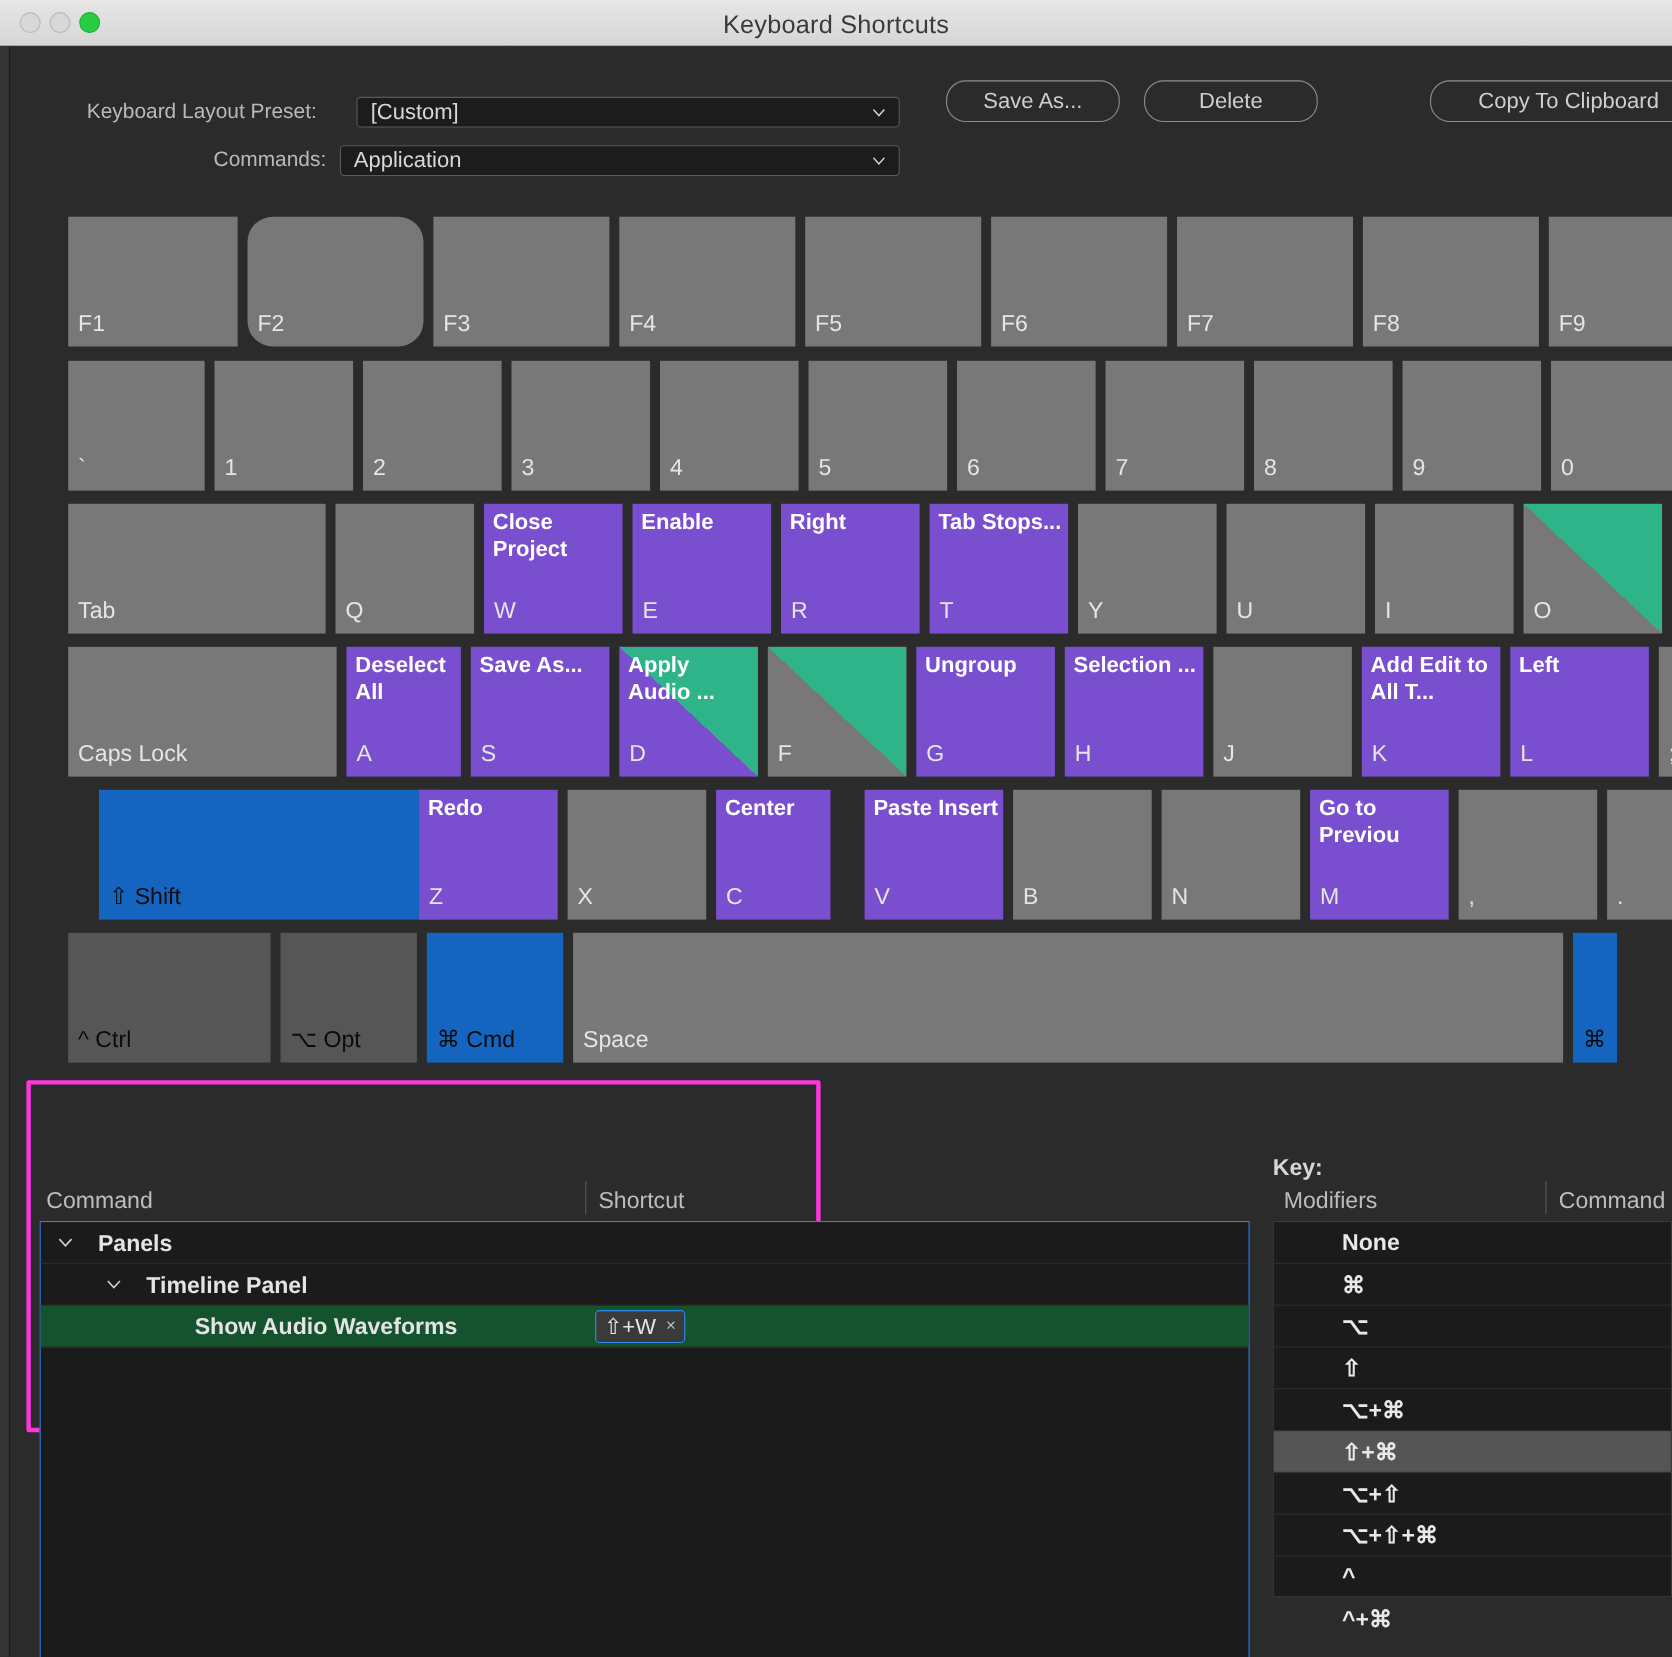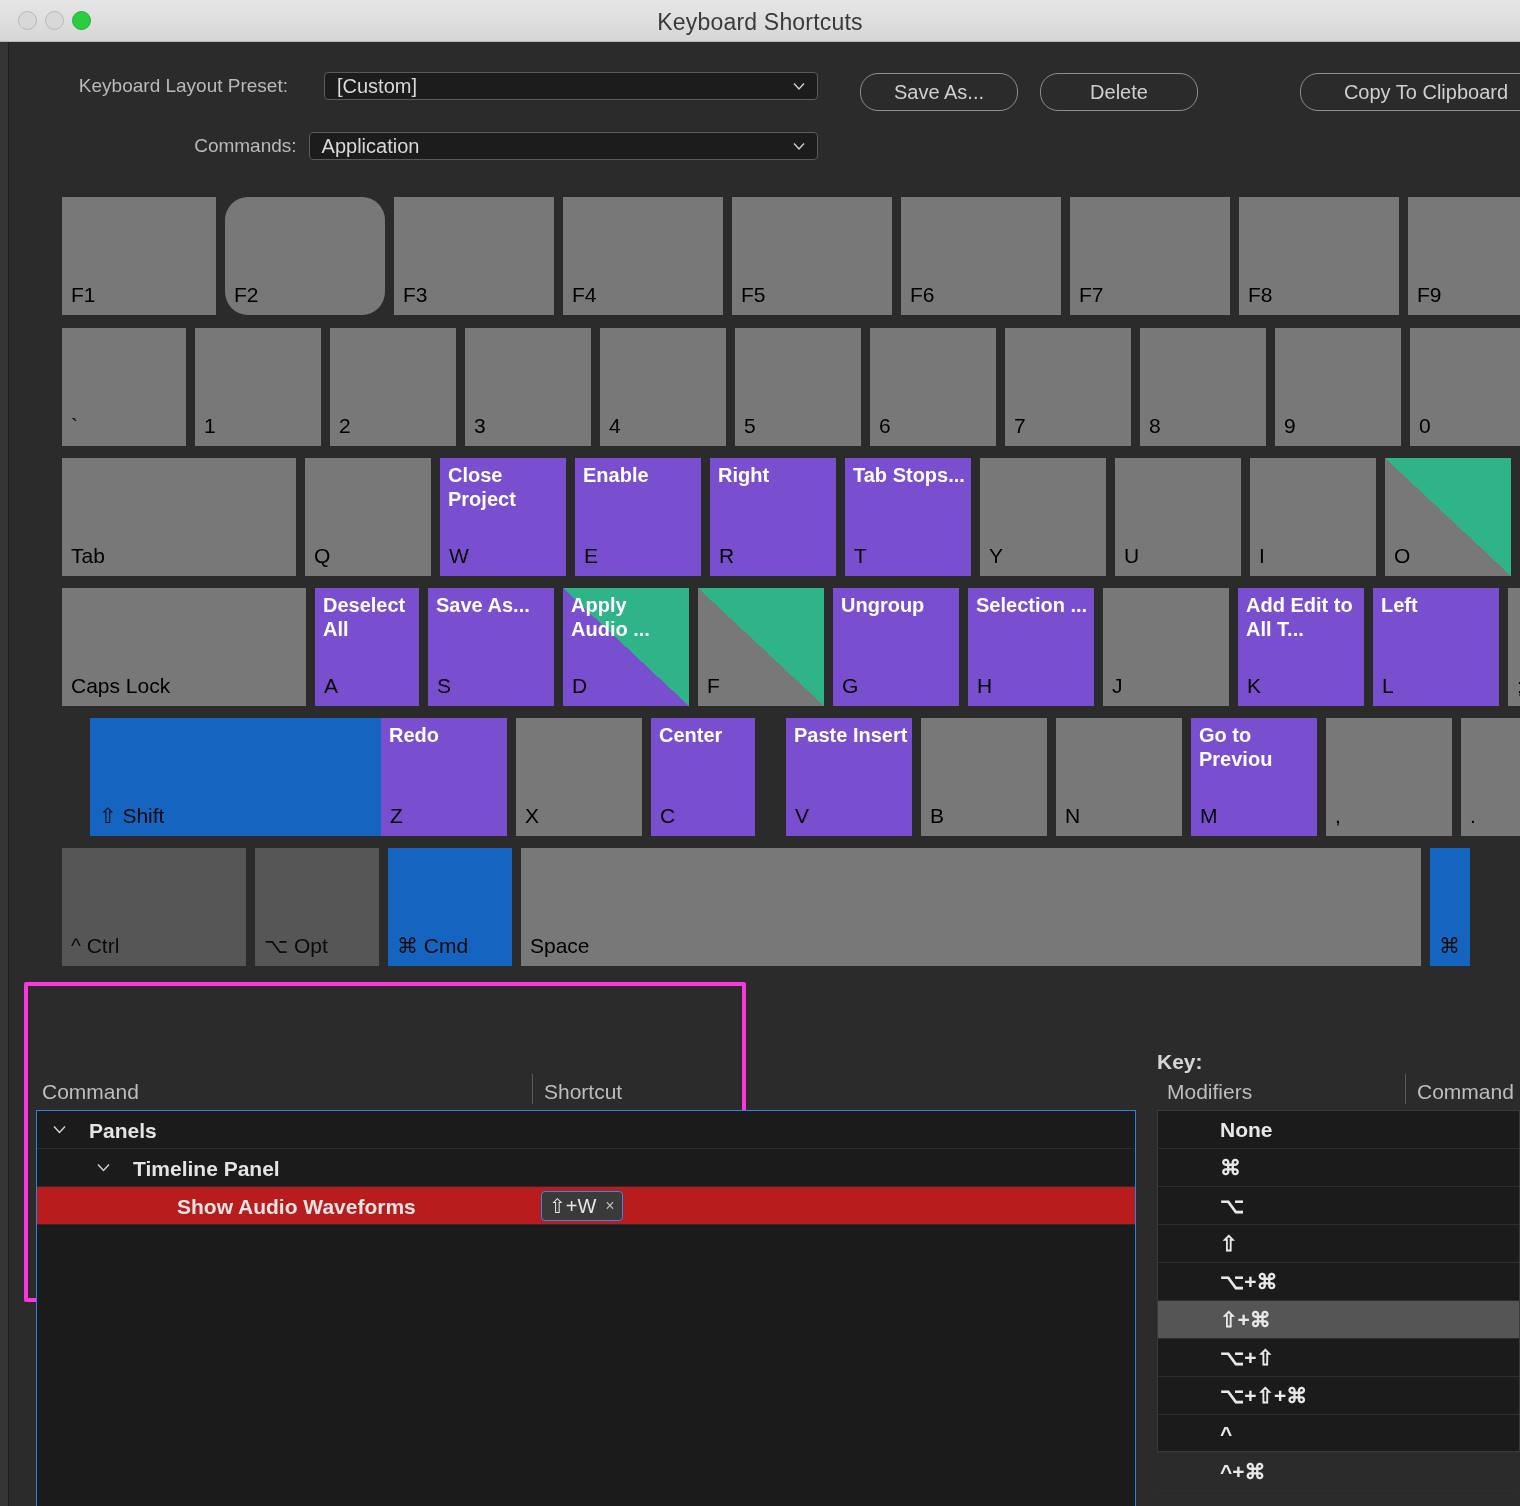--- a/index.html
+++ b/index.html
@@ -67,21 +67,21 @@
   .key.dark   { background: #565656; }
   .key.purple { background: #7a4fcf; }
   .key.blue   { background: #1565c0; }
   .key .cmdname {
     position: absolute; left: 8px; top: 6px; right: 4px;
     font-size: 20px; line-height: 1.18; color: #ffffff;
     font-weight: bold; overflow: hidden;
   }
   .key .kname {
     position: absolute; left: 9px; bottom: 8px;
-    font-size: 21px; color: #000000;
+    font-size: 21px; color: #e5e5e5;
   }
   .key.blue .kname, .key.dark .kname { color: #0b0b0b; }
   .key .tri {
     position: absolute; inset: 0;
     background: linear-gradient(to bottom left, #2fb489 0 50%, transparent 50% 100%);
     pointer-events: none;
   }
 
   
   .magenta-box {
@@ -92,21 +92,21 @@
     border-radius: 5px; height: 42px; display: flex; align-items: center;
   }
   .searchfield .val { font-size: 22px; color: #d2d2d2; }
   .tbl-head {
     position: absolute; font-size: 21px; color: #bdbdbd;
   }
   .tbl {
     position: absolute; border: 1px solid #2d7fe0; background: #1b1b1b;
   }
   .trow { position: relative; height: 38px; border-bottom: 1px solid #2c2c2c; padding-left: 48px; }
-  .trow.sel { background: #b91c1c; }
+  .trow.sel { background: #14532d; }
   .trow .txt { position: absolute; top: 8px; font-size: 21px; color: #e4e4e4; font-weight: bold; }
   .chev-sm { position: absolute; top: 14px; width: 13px; height: 9px; }
 
   .badge {
     position: absolute; border: 1px solid #2d8bf0; border-radius: 4px;
     background: #3a3a3a; height: 30px; display: flex; align-items: center;
     padding: 0 7px; gap: 9px;
   }
   .badge .bt { font-size: 20px; color: #e6e6e6; }
   .badge .bx { font-size: 16px; color: #bdbdbd; }
@@ -130,21 +130,21 @@
     <div class="dot gray"></div>
     <div class="dot gray"></div>
     <div class="dot green"></div>
   </div>
   <div class="win-title">Keyboard Shortcuts</div>
 </div>
 
 <div class="body">
   <div class="left-gutter"></div>
 
-  <div class="ctrl-row" style="left:28px; top:30px; width:790px;gap:24px;">
+  <div class="ctrl-row" style="left:28px; top:46px; width:790px;gap:24px;">
     <div class="ctrl-label" style="width:270px;">Keyboard Layout Preset:</div>
     <div class="combo" style="width:512px; margin-left:12px;">
       <span>[Custom]</span>
       <svg class="chev" viewBox="0 0 12 12">
         <path d="M1 3.5 L6 9 L11 3.5" fill="none" stroke="#cfcfcf" stroke-width="1.4"></path>
       </svg>
     </div>
   </div>
 
   <div class="pillbtn" style="position:absolute; left:860px; top:31px; width:158px;">Save As...</div>

